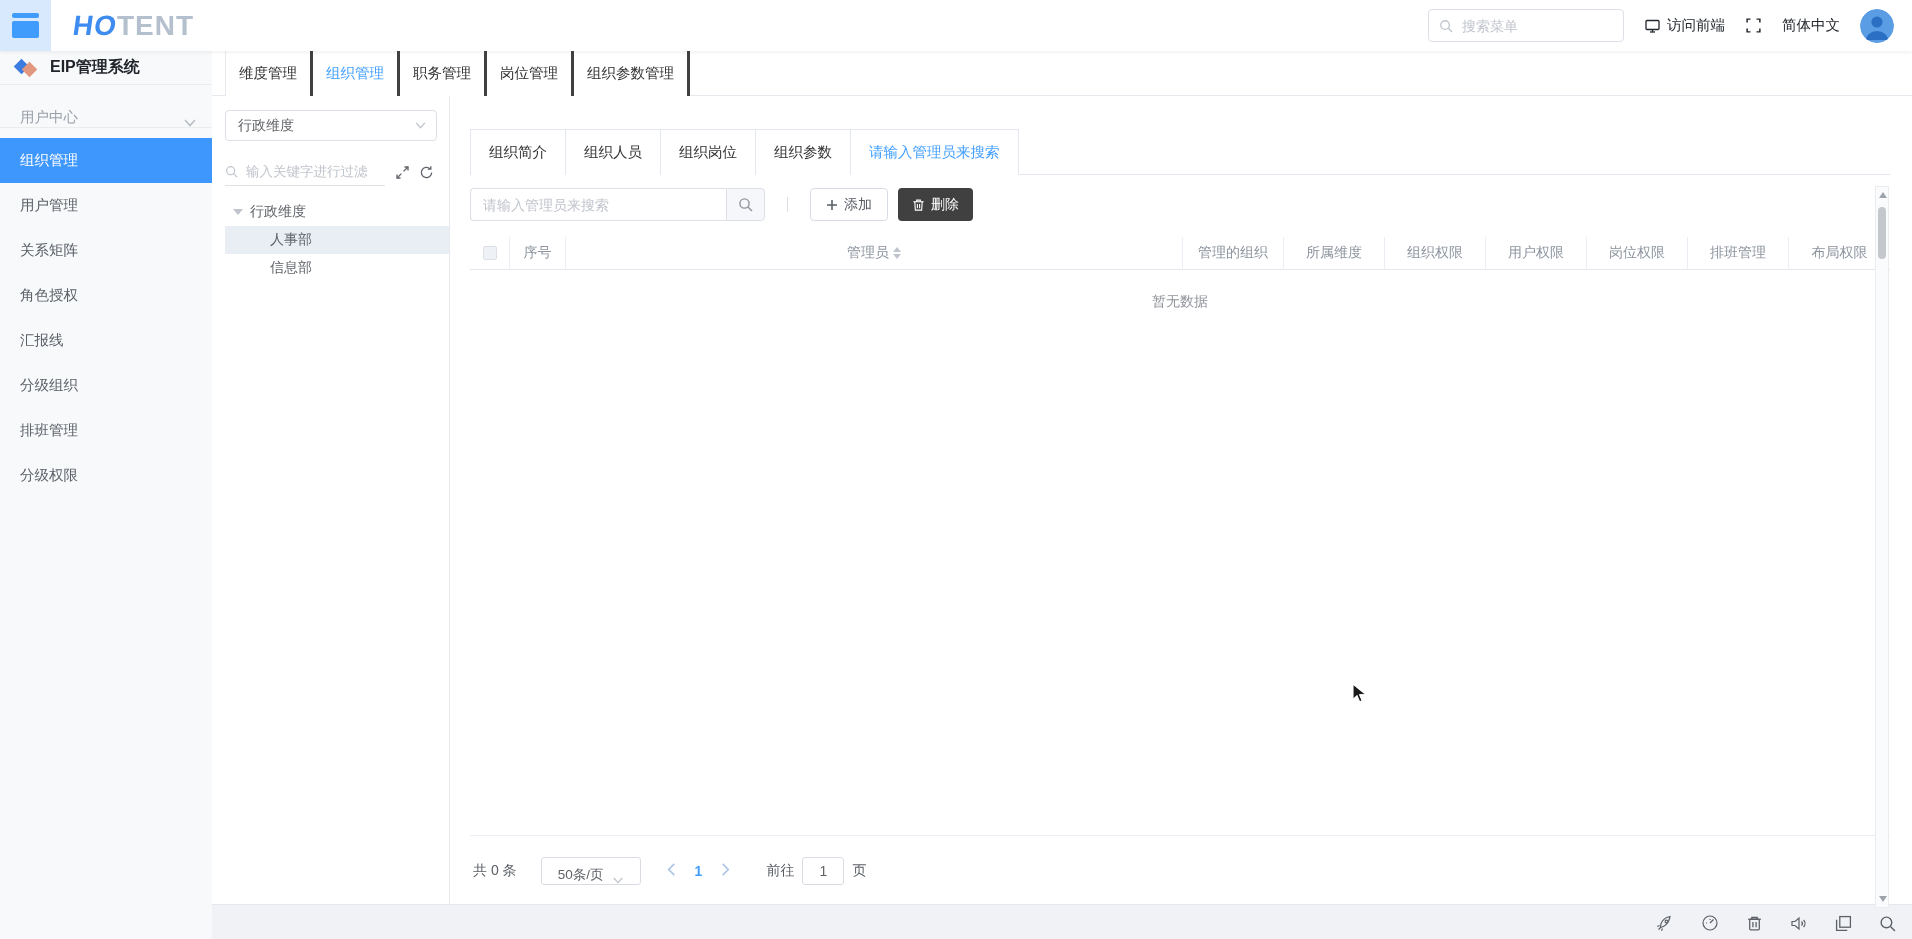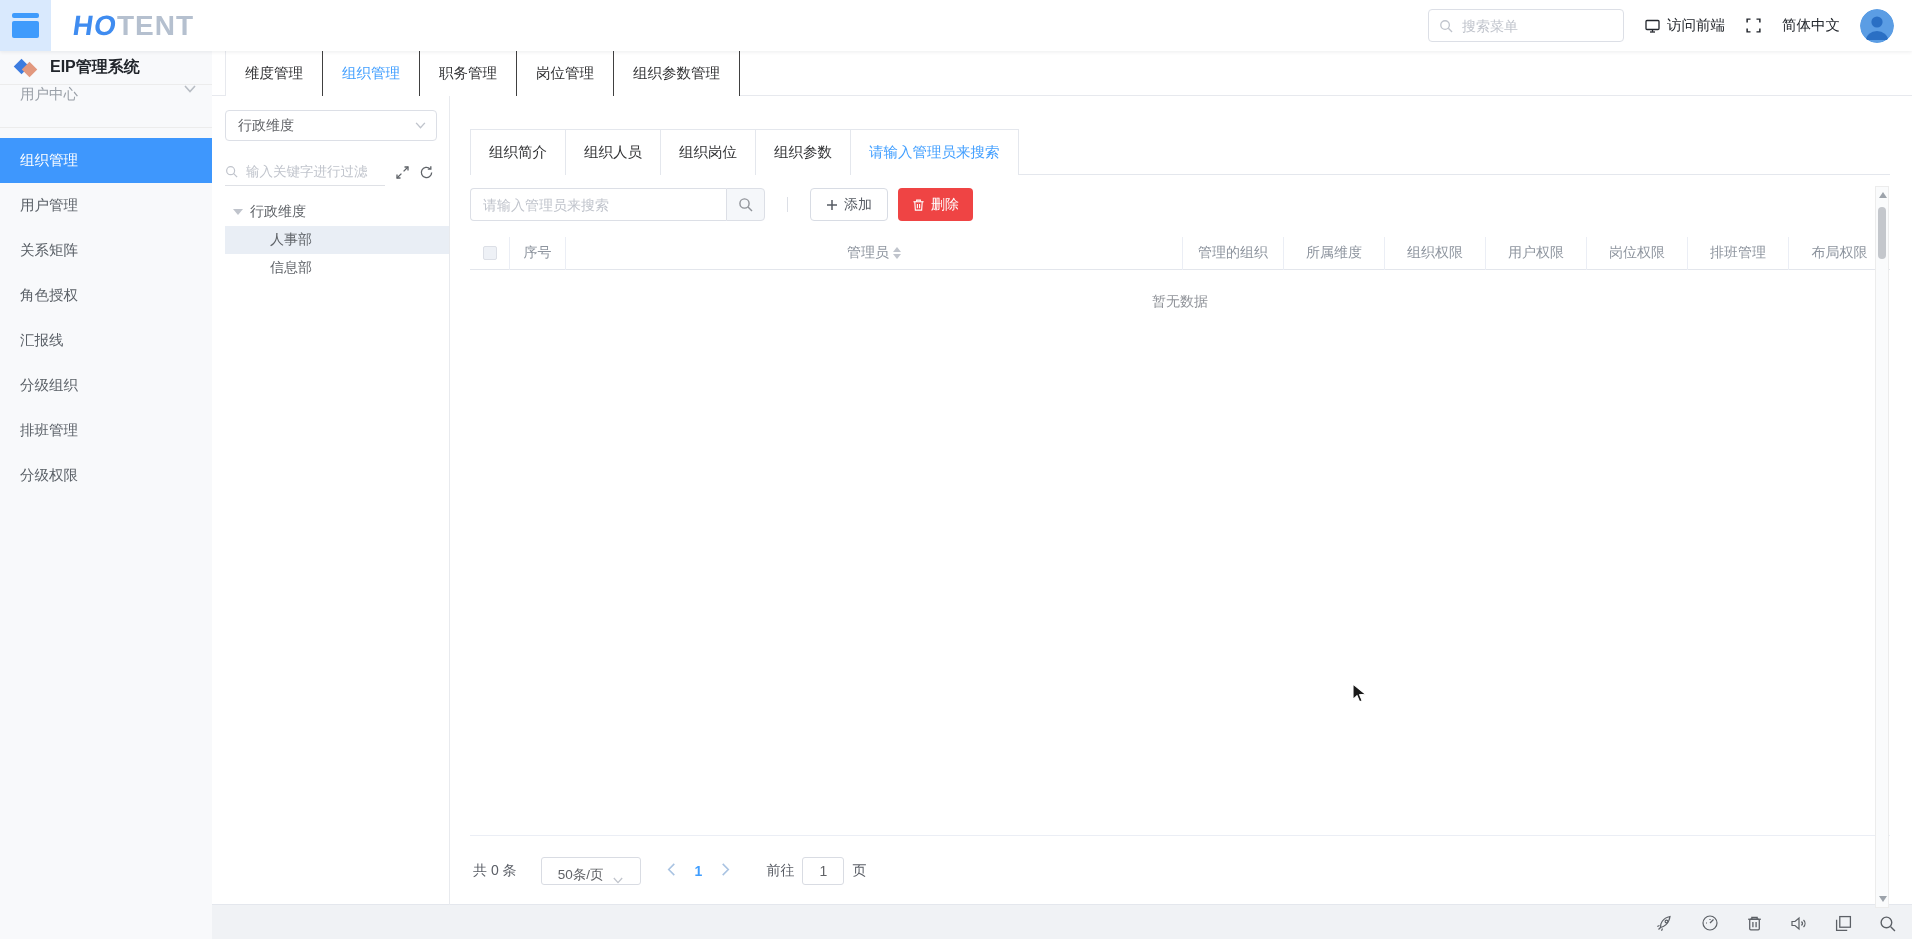--- a/index.html
+++ b/index.html
@@ -26,30 +26,30 @@
   .avatar{width:34px;height:34px;border-radius:50%;overflow:hidden;cursor:pointer;}
 
   
   .sidebar{position:absolute;left:0;top:51px;width:212px;height:888px;background:#f8f9fb;z-index:10;}
   .brand{height:34px;display:flex;align-items:center;padding-left:16px;gap:12px;border-bottom:1px solid #ececec;}
   .diamonds{position:relative;width:22px;height:18px;}
   .diamond{position:absolute;width:11px;height:11px;transform:rotate(45deg);}
   .diamond.blue{left:0;top:2px;background:#3c7ce0;}
   .diamond.orange{left:8px;top:5px;background:#e2987e;}
   .brand-title{font-size:16px;font-weight:bold;color:#21252b;}
-  .side-section{height:43px;display:flex;align-items:flex-start;justify-content:space-between;padding:0 16px 0 20px;
+  .side-section{height:43px;display:flex;align-items:flex-end;justify-content:space-between;padding:0 16px 0 20px;
                 color:#9aa0a8;font-size:14.5px;border-bottom:1px solid #ececec;cursor:pointer;}
   .side-menu{margin-top:10px;}
   .side-item{height:45px;line-height:45px;padding-left:20px;font-size:14.5px;color:#595f66;cursor:pointer;}
   .side-item.active{background:#3e97fd;color:#fff;}
 
   
   .main{position:absolute;left:212px;top:51px;width:1700px;height:888px;}
   .top-tabs{position:absolute;left:0;top:0;width:1700px;height:45px;background:#fff;border-bottom:1px solid #e7e9ee;display:flex;padding-left:13px;}
-  .ttab{height:45px;line-height:44px;padding:0 19px;font-size:14.5px;color:#303133;border-right:1px solid #404040;cursor:pointer;position:relative;background:#fff;}
+  .ttab{height:45px;line-height:44px;padding:0 13px;font-size:14.5px;color:#303133;border-right:3px solid #404040;cursor:pointer;position:relative;background:#fff;}
   .ttab:first-child{border-left:1px solid #e7e9ee;}
   .ttab.active{color:#409eff;}
   .ttab.active::after{content:'';position:absolute;left:0;right:0;bottom:-1px;height:1px;background:#fff;}
 
   .content{position:absolute;left:0;top:45px;width:1700px;height:809px;background:#fff;border-bottom:1px solid #e4e7ed;}
 
   
   .tree-panel{position:absolute;left:13px;top:0;width:225px;height:809px;border-right:1px solid #e8eaee;}
   .dim-select{margin-top:14px;width:212px;height:31px;border:1px solid #dcdfe6;border-radius:4px;display:flex;align-items:center;
               justify-content:space-between;padding:0 10px 0 12px;font-size:14px;color:#606266;cursor:pointer;background:#fff;}
@@ -77,21 +77,21 @@
   .toolbar{margin-top:13px;height:33px;display:flex;align-items:center;}
   .admin-search{display:flex;border-radius:13px;}
   .admin-search input{width:256px;height:33px;border:1px solid #dcdfe6;border-right:none;border-radius:4px 0 0 4px;outline:none;
                       padding:0 12px;font-size:14px;color:#606266;font-family:inherit;}
   .admin-search input::placeholder{color:#c0c4cc;}
   .search-append{width:39px;height:33px;background:#f5f7fa;border:1px solid #dcdfe6;border-radius:0 4px 4px 0;
                  display:flex;align-items:center;justify-content:center;color:#909399;cursor:pointer;}
   .v-divider{width:1px;height:15px;background:#dcdfe6;margin:0 22px;}
   .btn-add{height:33px;padding:0 15px;border:1px solid #d8dce4;border-radius:4px;background:#fff;color:#565b63;
            font-size:14px;display:flex;align-items:center;gap:6px;cursor:pointer;}
-  .btn-del{height:33px;margin-left:10px;padding:0 14px;border:none;border-radius:4px;background:#ef4444;color:#fff;
+  .btn-del{height:33px;margin-left:10px;padding:0 14px;border:none;border-radius:4px;background:#404040;color:#fff;
            font-size:14px;display:flex;align-items:center;gap:6px;cursor:pointer;}
 
   .thead{margin-top:16px;height:33px;display:flex;align-items:center;border-bottom:1px solid #e3e6ec;font-size:14px;color:#8d949e;}
   .th{height:33px;display:flex;align-items:center;justify-content:center;border-right:1px solid #ebeef5;gap:4px;}
   .th.cb{width:40px;}
   .th.idx{width:56px;}
   .th.admin{flex:1;}
   .th.col{width:101px;}
   .th:last-child{border-right:none;}
   .checkbox{width:14px;height:14px;border:1px solid #dcdfe6;border-radius:2px;background:#eef1f6;cursor:pointer;}

